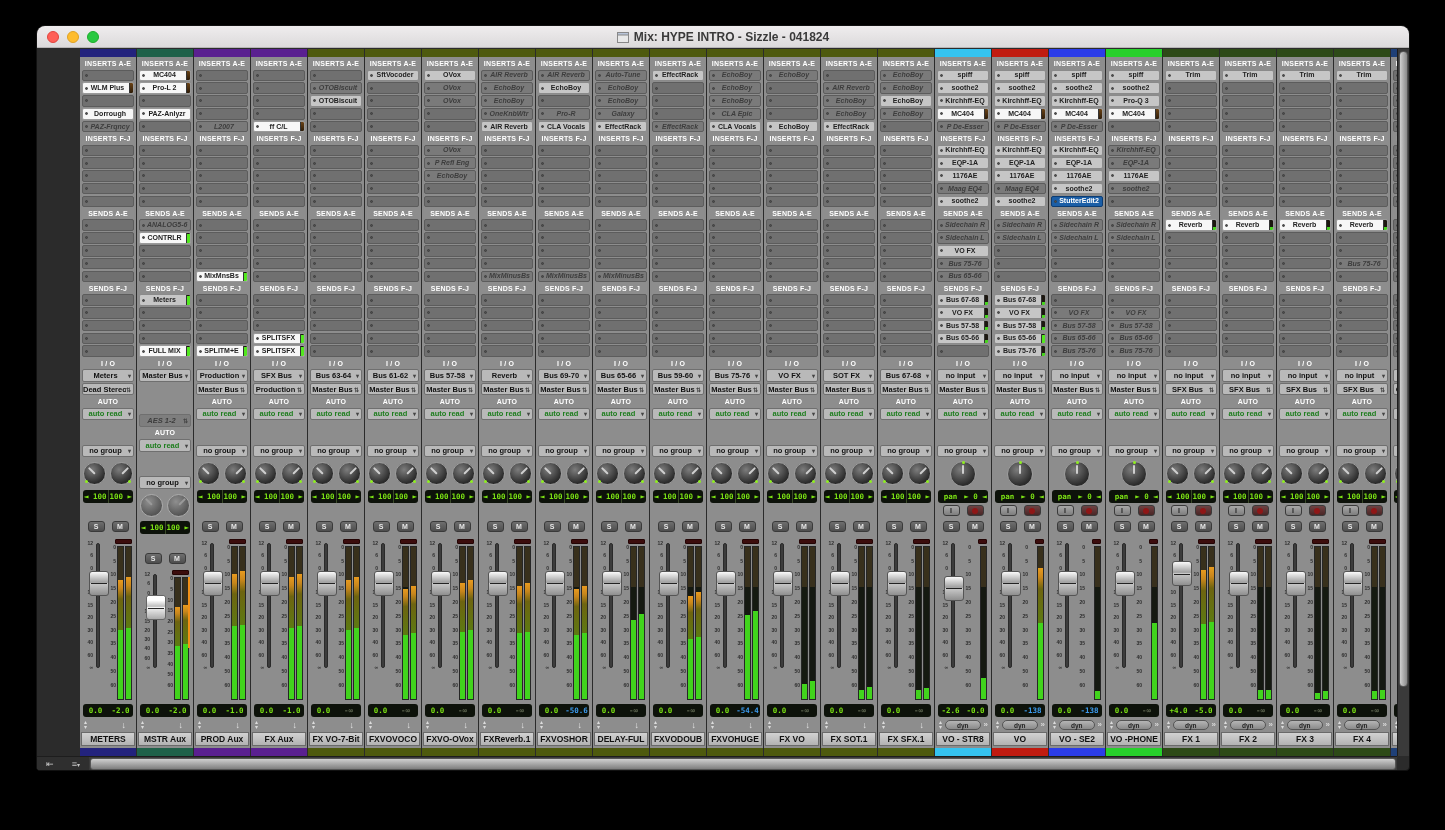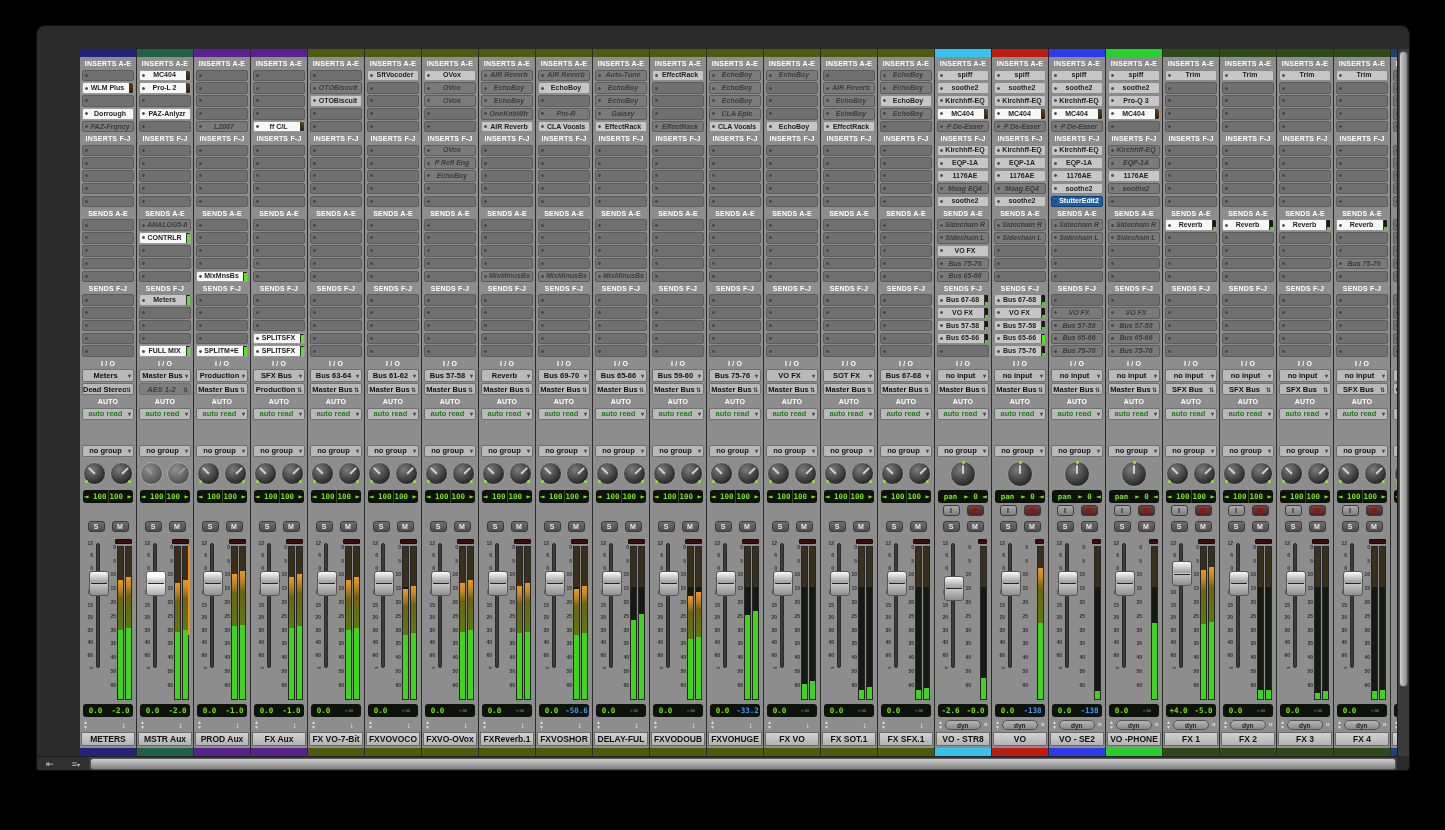--- a/index.html
+++ b/index.html
@@ -36,21 +36,21 @@
   .slot.s-h .lbl{color:#fff;}
   .smeter{width:4px;align-self:stretch;flex:none;margin-left:1px;border-left:1px solid #333;}
   .smeter.m1{background:linear-gradient(to top,#46d41e 0%,#46d41e 30%,#1c1710 30%);}
   .smeter.m2{background:linear-gradient(to top,#52e81e 0%,#52e81e 88%,#1c1710 88%);}
   .edgebar{width:4px;align-self:stretch;flex:none;margin-left:1px;background:linear-gradient(#6b4316,#2e1c08);border-left:1px solid #333;}
   
   .iorow{height:12.5px;flex:none;margin:0.6px 2px;background:#b9b9b9;border:1px solid #6f6f6f;border-radius:2px;
     display:flex;align-items:center;font-size:7.5px;font-weight:bold;color:#111;overflow:hidden;}
   .iorow .t{flex:1;text-align:center;white-space:nowrap;overflow:hidden;}
   .iorow .car{flex:none;font-size:6px;color:#444;margin-right:2px;}
-  .iorow.dim{background:#7e7e7e;}
+  .iorow.dim{background:#7e7e7e;margin-top:32px;}
   .iorow.dim .t{font-style:italic;color:#3d3d3d;}
   .autorow .t{color:#1d7d1d;}
   .grprow{margin-top:24px;}
   
   .knobs{height:32px;flex:none;display:flex;justify-content:center;align-items:center;gap:4px;}
   .knob{width:23px;height:23px;border-radius:50%;background:radial-gradient(circle at 38% 32%,#7c7c7c,#2c2c2c 70%);
     border:1px solid #9c9c9c;position:relative;flex:none;}
   .knob .ptr{position:absolute;left:50%;top:50%;width:2px;height:9px;margin-left:-1px;background:#cfcfcf;
     transform-origin:50% 0%;border-radius:1px;}
   .knob .gd{position:absolute;width:3px;height:3px;border-radius:50%;background:#8ef01e;}
@@ -103,20 +103,31 @@
   #hscroll{position:absolute;left:0;right:12px;bottom:0;height:14px;background:#3a3a3a;display:flex;align-items:center;border-top:1px solid #1d1d1d;}
   #hctrl{width:52px;height:14px;background:#2f2f2f;display:flex;align-items:center;justify-content:space-around;color:#c8c8c8;font-size:9px;flex:none;}
   #hthumb{flex:1;height:12px;margin:0 1px;border-radius:3px;background:linear-gradient(#cfcfcf,#7e7e7e);border:1px solid #555;}
   #vscroll{position:absolute;right:0;top:23px;bottom:14px;width:12px;background:#3a3a3a;border-left:1px solid #1d1d1d;}
   #vthumb{position:absolute;left:1px;right:1px;top:2px;height:90%;border-radius:4px;background:linear-gradient(to right,#cfcfcf,#8a8a8a);border:1px solid #555;}
 </style>
 </head>
 <body>
 
 <div id="window">
+  <div id="titlebar">
+    <div class="lights">
+      <div class="light r"></div>
+      <div class="light y"></div>
+      <div class="light g"></div>
+    </div>
+    <div id="title"><svg width="12" height="11" viewBox="0 0 12 11">
+          <rect x="0.5" y="0.5" width="11" height="10" fill="#e8e8e8" stroke="#888"></rect>
+          <rect x="0.5" y="0.5" width="11" height="2.5" fill="#b8c4d8" stroke="#888"></rect>
+        </svg><span>Mix: HYPE INTRO - Sizzle - 041824</span></div>
+  </div>
   <div id="rack">
       <div class="strip">
         <div class="cbar" style="background: rgb(35, 35, 125);"></div>
         <div class="sechdr">INSERTS A-E</div>
         <div class="slot s-e">
           <span class="dot"></span>
           <span class="lbl">·</span>
         </div>
         <div class="slot s-w">
           <span class="dot"></span>
@@ -2238,21 +2249,21 @@
             <div class="mtr">
               <div class="mfill" style="height: 55%;"></div>
             </div>
             <div class="mtr">
               <div class="mfill" style="height: 58%;"></div>
             </div>
           </div>
         </div>
         <div class="vol">
           <span class="v">0.0</span>
-          <span class="p b">-33.2</span>
+          <span class="p b">-54.4</span>
         </div>
         <div class="arrows">
           <div class="spin">
             <span>▴</span>
             <span>▾</span>
           </div>
           <span class="dnarr">↓</span>
         </div>
         <div class="name">FXVOHUGE</div>
         <div class="cbar2" style="background: rgb(78, 90, 14);"></div>

